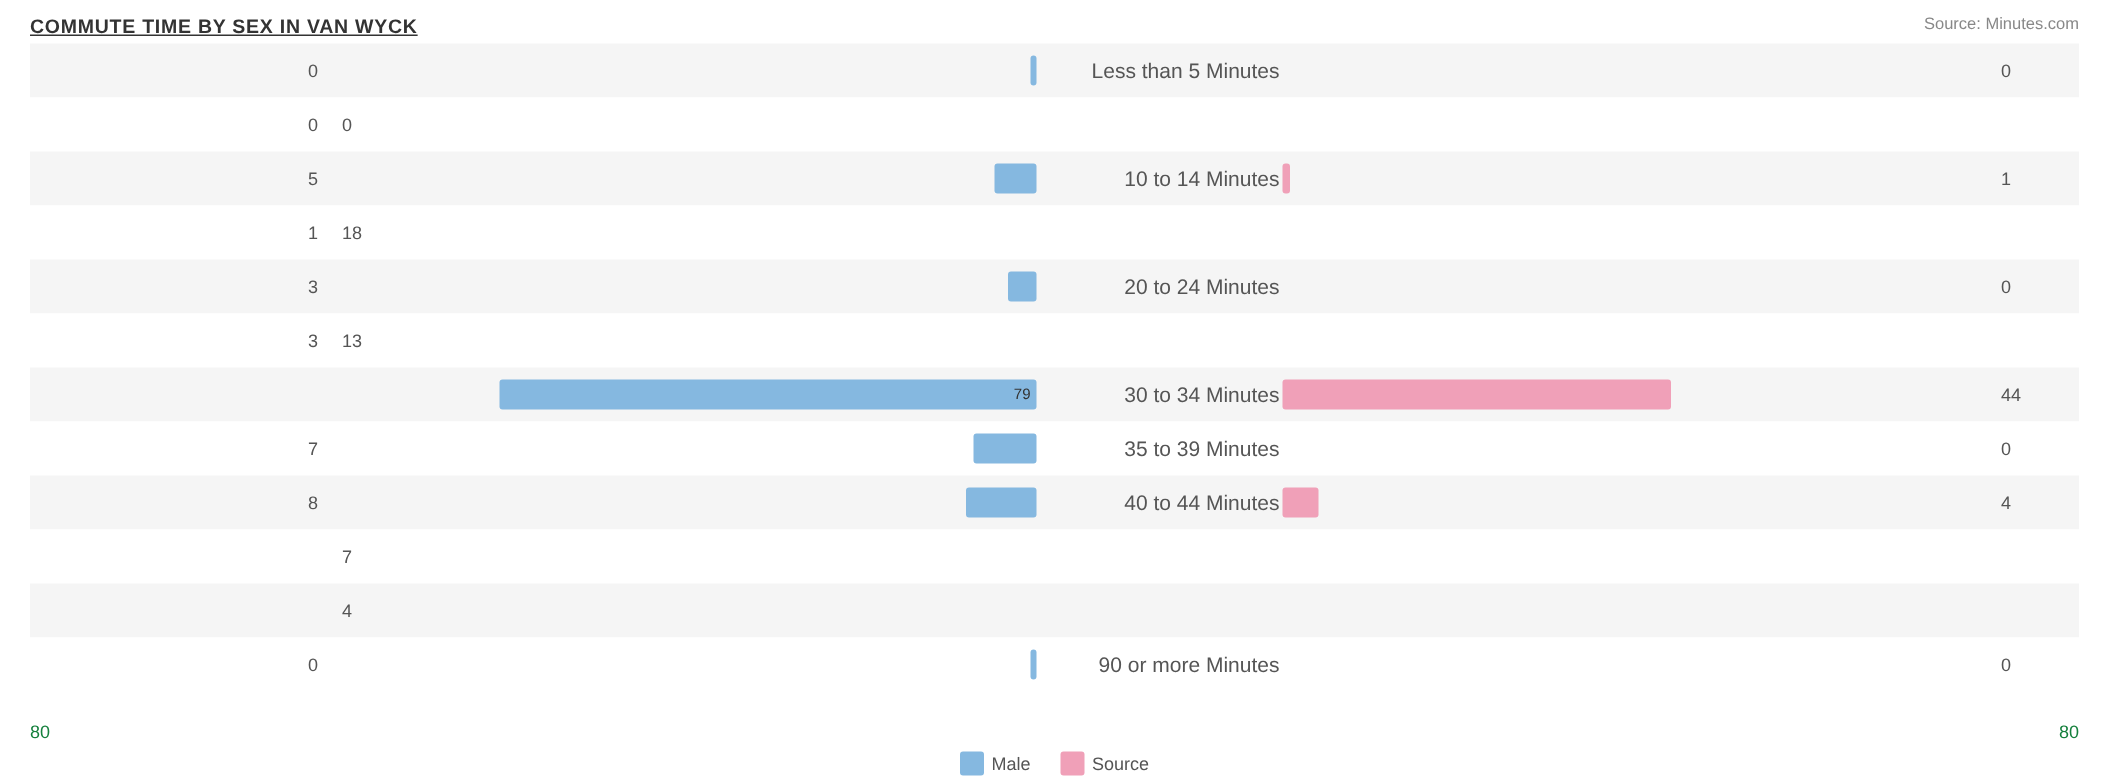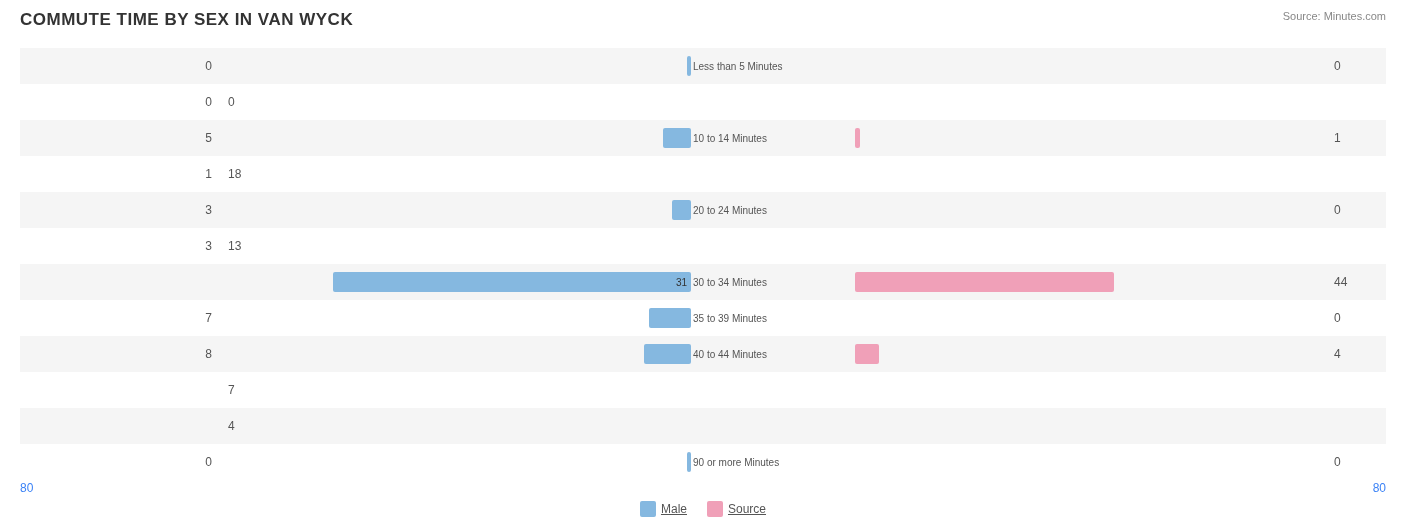--- a/index.html
+++ b/index.html
@@ -12,26 +12,27 @@
       position: relative;
     }
     .chart-container {
       width: 1406px;
       height: 522px;
       background: #fff;
       padding: 10px 20px 40px 20px;
       position: relative;
     }
     .chart-title {
-      font-size: 17px;
+      font-size: 13px;
       font-weight: bold;
       color: #333;
       text-transform: uppercase;
       letter-spacing: 0.5px;
-      margin-bottom: 18px;
+      margin-bottom: 4px;
+      text-decoration: underline;
     }
     .source-text {
       position: absolute;
       top: 10px;
       right: 20px;
       font-size: 11px;
       color: #888;
     }
     .chart-area {
       position: relative;
@@ -53,22 +54,22 @@
     .left-value {
       width: 200px;
       text-align: right;
       padding-right: 8px;
       font-size: 12px;
       color: #555;
       flex-shrink: 0;
     }
     .center-label {
       width: 160px;
-      text-align: left;
-      font-size: 10px;
+      text-align: right;
+      font-size: 14px;
       color: #555;
       flex-shrink: 0;
       z-index: 2;
       position: relative;
     }
     .right-value {
       width: 60px;
       text-align: left;
       padding-left: 8px;
       font-size: 12px;
@@ -117,37 +118,36 @@
       min-width: 0;
     }
     .legend {
       display: flex;
       justify-content: center;
       align-items: flex-end;
       gap: 20px;
       margin-top: 6px;
       font-size: 12px;
       color: #555;
-      text-decoration: underline;
     }
     .legend-item {
       display: flex;
       align-items: center;
       gap: 5px;
     }
     .legend-box {
       width: 16px;
       height: 16px;
       border-radius: 2px;
     }
     .axis-labels {
       display: flex;
       justify-content: space-between;
       font-size: 12px;
-      color: #3b82f6;
+      color: #15803d;
       padding: 0 0px;
       margin-top: 2px;
     }
     .bottom-section {
       position: absolute;
       bottom: 5px;
       left: 20px;
       right: 20px;
     }
     
@@ -231,21 +231,21 @@
   </div>
       <div class="row">
     <div class="left-value">3</div>
     <div class="right-value">13</div>
   </div>
       <div class="row">
     <div class="left-value"></div>
     <div class="bars-area">
       <div class="bar-left-container">
         <div class="bar-blue-labeled" style="width:76%; ">
-          31
+          79
         </div>
       </div>
       <div class="center-label">30 to 34 Minutes</div>
       <div class="bar-right-container">
         <div class="bar-pink" style="width:55%; ">
         </div>
       </div>
     </div>
     <div class="right-value">44</div>
   </div>

